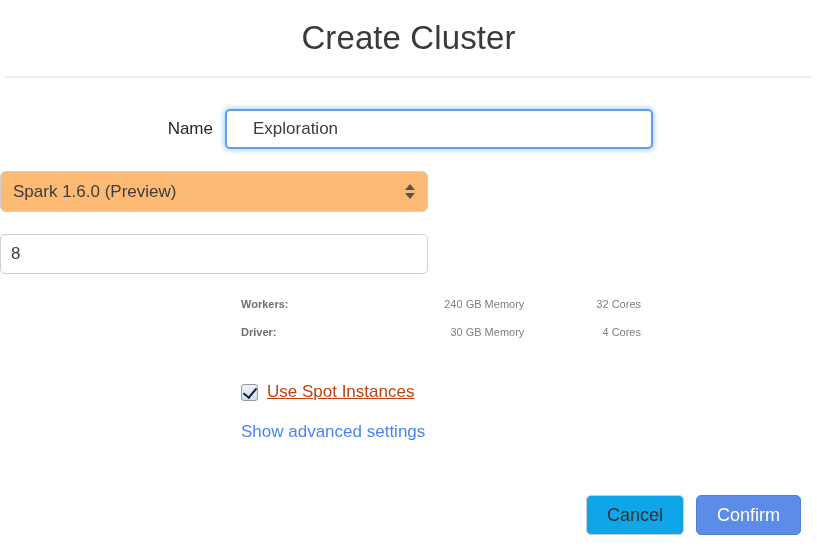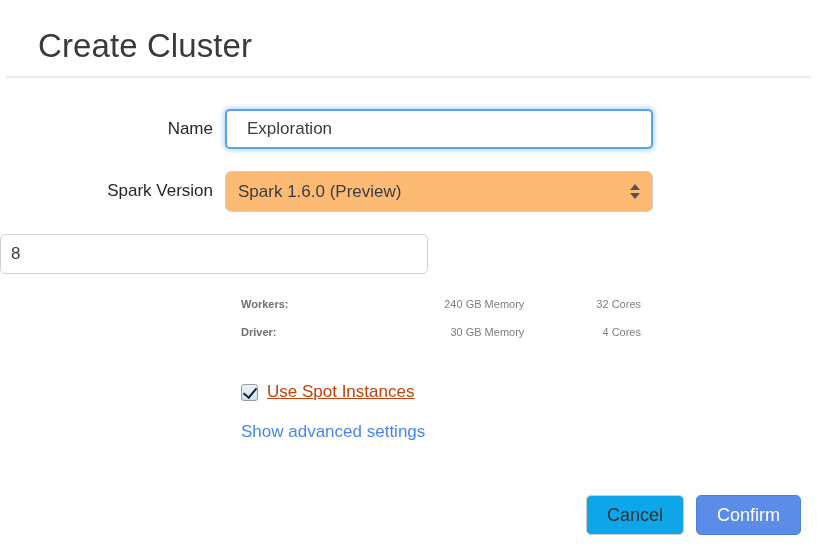--- a/index.html
+++ b/index.html
@@ -30,22 +30,23 @@
     height: 78px;
     box-sizing: border-box;
     position: relative;
   }
   .dialog-title {
     font-size: 33px;
     font-weight: 400;
     color: #3a3a3a;
     letter-spacing: 0.1px;
     line-height: 44px;
-    margin: 8px;
-    white-space: nowrap;
+    margin: 0;
+    white-space: nowrap;
+    text-align: center;
   }
   .header-divider {
     position: absolute;
     left: 6px;
     right: 6px;
     bottom: 0;
     height: 2px;
     background: #ececec;
   }
 
@@ -89,21 +90,21 @@
     color: #3d3d3d;
     padding: 0 10px;
     border: 1px solid #cfcfcf;
     border-radius: 5px;
     background: #fff;
     outline: none;
   }
   .text-input.focused {
     border: 2px solid #59a2e8;
     box-shadow: 0 0 4px 2px rgba(108, 175, 240, 0.45);
-    padding: 0 20px;
+    padding: 0 26px;
   }
 
   .select-wrap {
     position: relative;
     width: 428px;
     height: 41px;
   }
   .select-box {
     width: 428px;
     height: 41px;
@@ -277,21 +278,20 @@
   <div class="dialog-body">
 
     <div class="form-row first">
       <div class="form-label">Name</div>
       <div class="field-wrap">
         <input class="text-input focused" type="text" value="Exploration" style="">
       </div>
     </div>
 
     <div class="form-row">
-      <div class="form-label">Spark Version</div>
       <div class="field-wrap">
         <div class="select-wrap">
           <div class="select-box">Spark 1.6.0 (Preview)</div>
           <div class="select-arrows">
             <span class="tri-up"></span>
             <span class="tri-down"></span>
           </div>
         </div>
       </div>
     </div>

